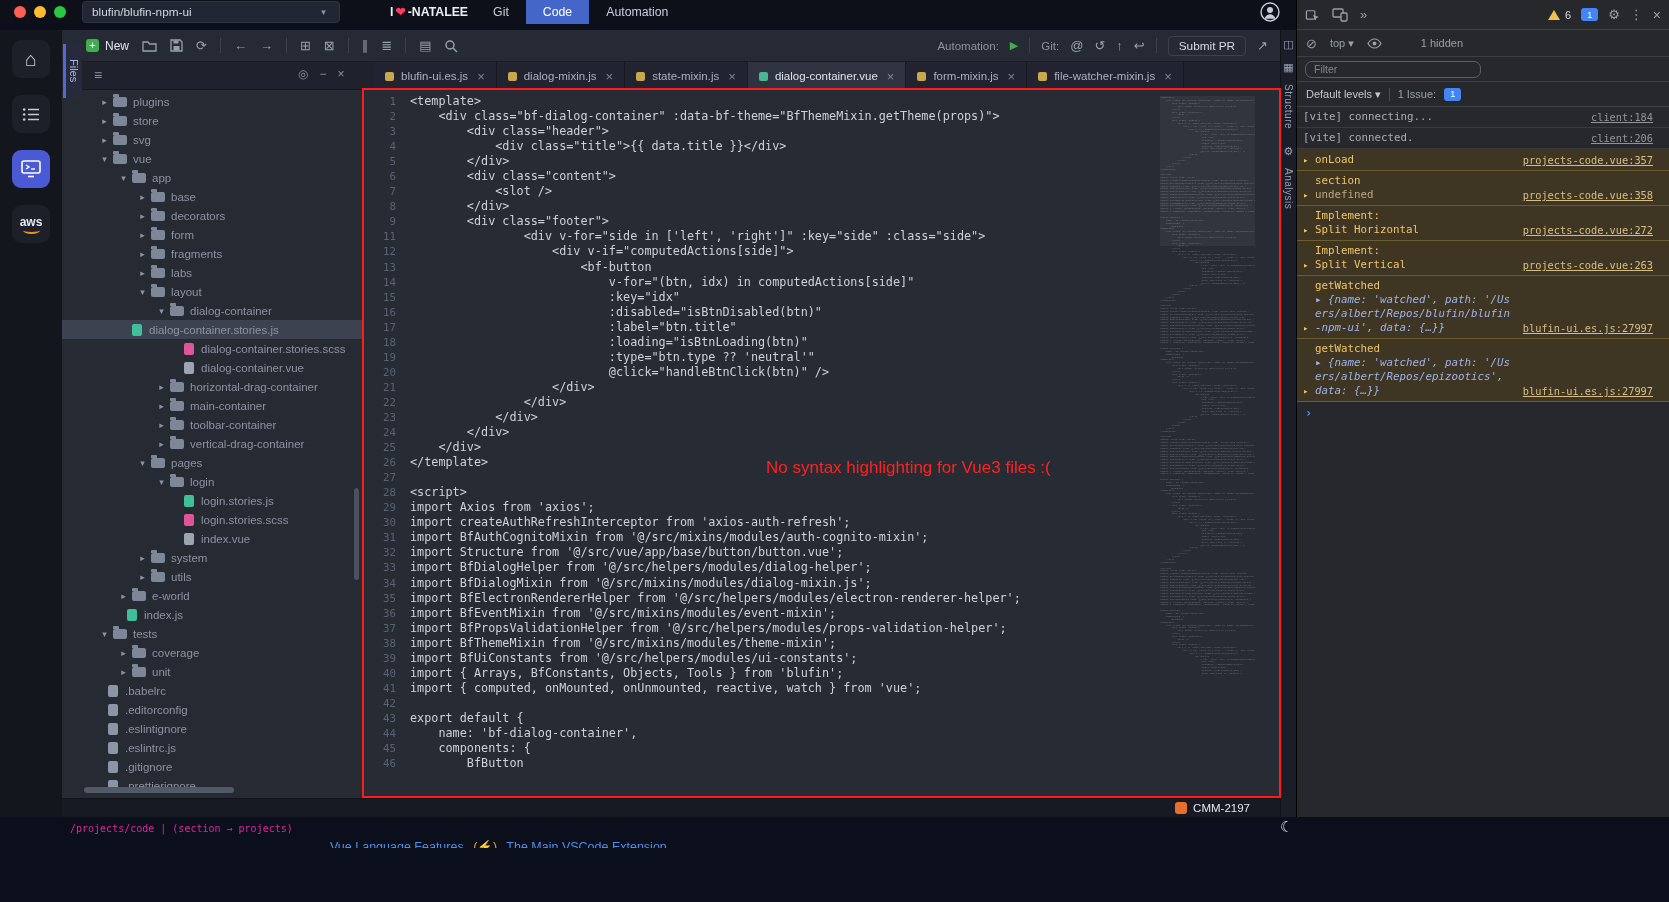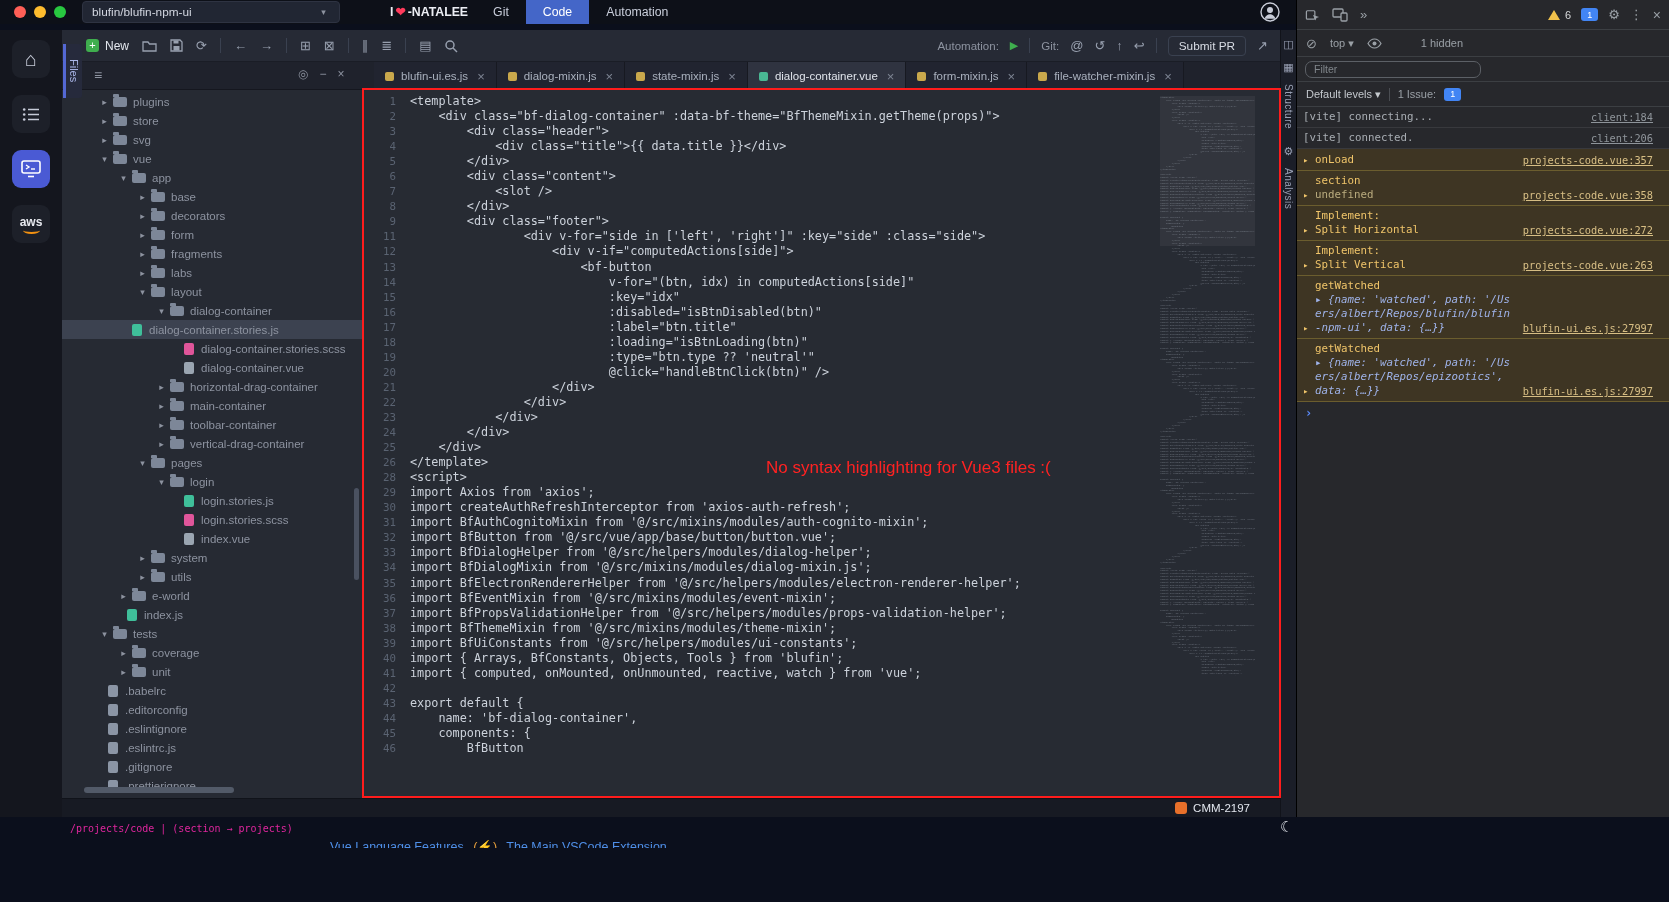--- a/index.html
+++ b/index.html
@@ -486,25 +486,26 @@
         <div class="cl"><span class="ln">17</span><span class="ct">                            :label="btn.title"</span></div>
         <div class="cl"><span class="ln">18</span><span class="ct">                            :loading="isBtnLoading(btn)"</span></div>
         <div class="cl"><span class="ln">19</span><span class="ct">                            :type="btn.type ?? 'neutral'"</span></div>
         <div class="cl"><span class="ln">20</span><span class="ct">                            @click="handleBtnClick(btn)" /&gt;</span></div>
         <div class="cl"><span class="ln">21</span><span class="ct">                    &lt;/div&gt;</span></div>
         <div class="cl"><span class="ln">22</span><span class="ct">                &lt;/div&gt;</span></div>
         <div class="cl"><span class="ln">23</span><span class="ct">            &lt;/div&gt;</span></div>
         <div class="cl"><span class="ln">24</span><span class="ct">        &lt;/div&gt;</span></div>
         <div class="cl"><span class="ln">25</span><span class="ct">    &lt;/div&gt;</span></div>
         <div class="cl"><span class="ln">26</span><span class="ct">&lt;/template&gt;</span></div>
+        <div class="cl"><span class="ln">27</span><span class="ct"></span></div>
         <div class="cl"><span class="ln">28</span><span class="ct">&lt;script&gt;</span></div>
         <div class="cl"><span class="ln">29</span><span class="ct">import Axios from 'axios';</span></div>
         <div class="cl"><span class="ln">30</span><span class="ct">import createAuthRefreshInterceptor from 'axios-auth-refresh';</span></div>
         <div class="cl"><span class="ln">31</span><span class="ct">import BfAuthCognitoMixin from '@/src/mixins/modules/auth-cognito-mixin';</span></div>
-        <div class="cl"><span class="ln">32</span><span class="ct">import BfButton from '@/src/vue/app/base/button/button.vue';</span></div>
+        <div class="cl"><span class="ln">32</span><span class="ct">import Structure from '@/src/vue/app/base/button/button.vue';</span></div>
         <div class="cl"><span class="ln">33</span><span class="ct">import BfDialogHelper from '@/src/helpers/modules/dialog-helper';</span></div>
         <div class="cl"><span class="ln">34</span><span class="ct">import BfDialogMixin from '@/src/mixins/modules/dialog-mixin.js';</span></div>
         <div class="cl"><span class="ln">35</span><span class="ct">import BfElectronRendererHelper from '@/src/helpers/modules/electron-renderer-helper';</span></div>
         <div class="cl"><span class="ln">36</span><span class="ct">import BfEventMixin from '@/src/mixins/modules/event-mixin';</span></div>
         <div class="cl"><span class="ln">37</span><span class="ct">import BfPropsValidationHelper from '@/src/helpers/modules/props-validation-helper';</span></div>
         <div class="cl"><span class="ln">38</span><span class="ct">import BfThemeMixin from '@/src/mixins/modules/theme-mixin';</span></div>
         <div class="cl"><span class="ln">39</span><span class="ct">import BfUiConstants from '@/src/helpers/modules/ui-constants';</span></div>
         <div class="cl"><span class="ln">40</span><span class="ct">import { Arrays, BfConstants, Objects, Tools } from 'blufin';</span></div>
         <div class="cl"><span class="ln">41</span><span class="ct">import { computed, onMounted, onUnmounted, reactive, watch } from 'vue';</span></div>
         <div class="cl"><span class="ln">42</span><span class="ct"></span></div>

